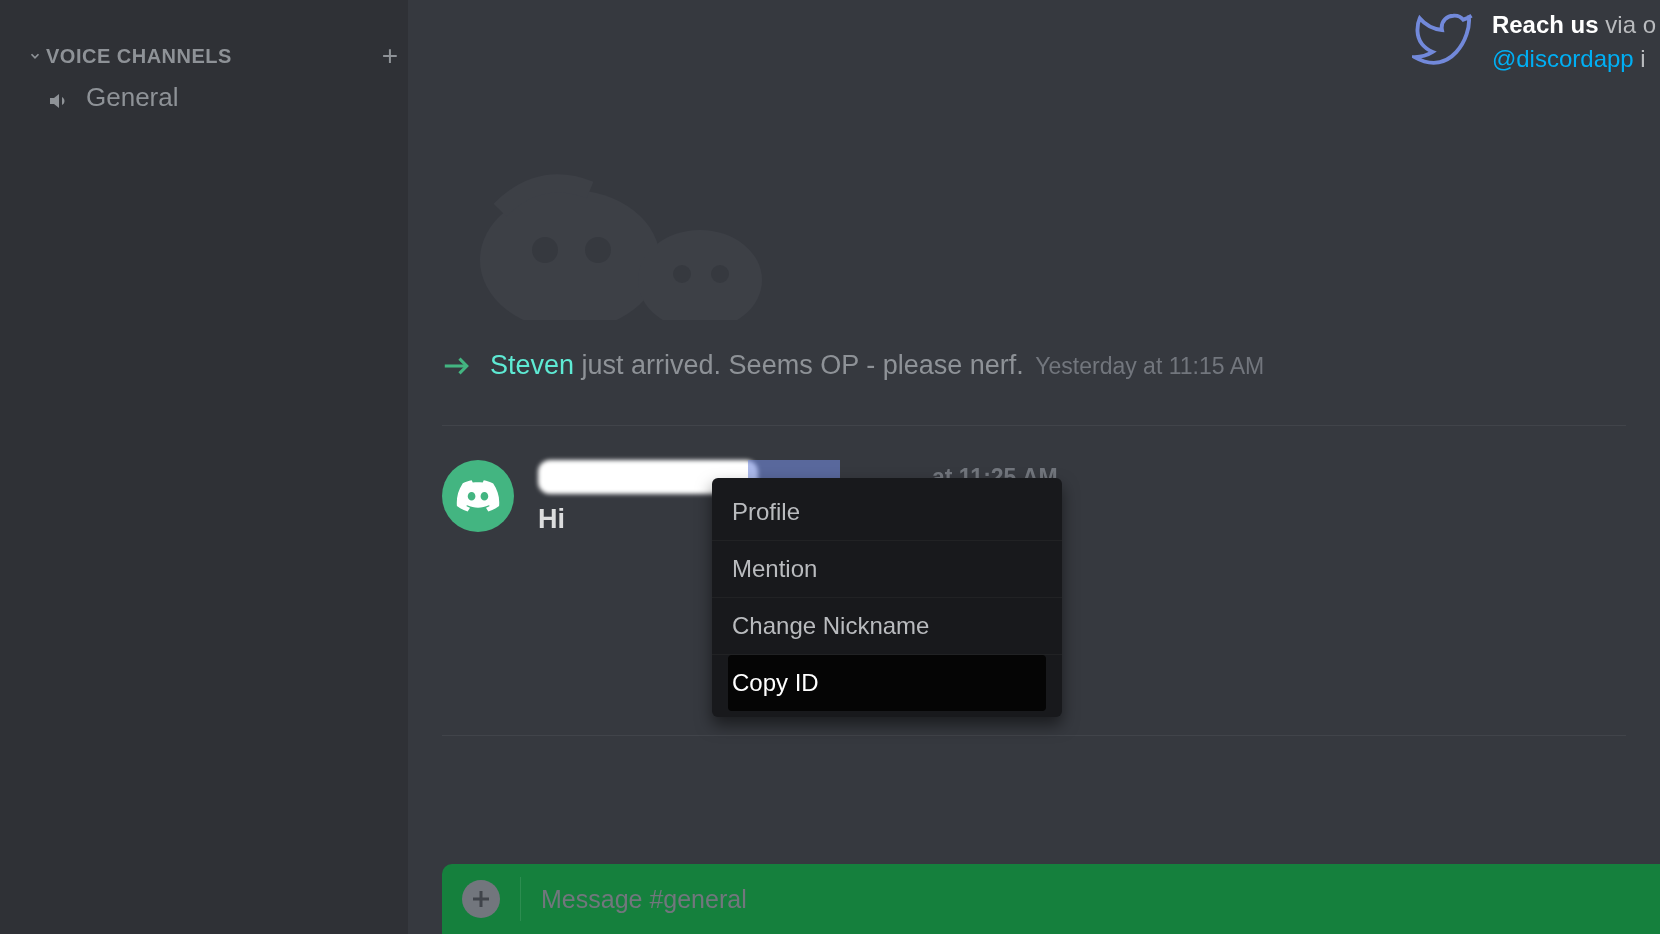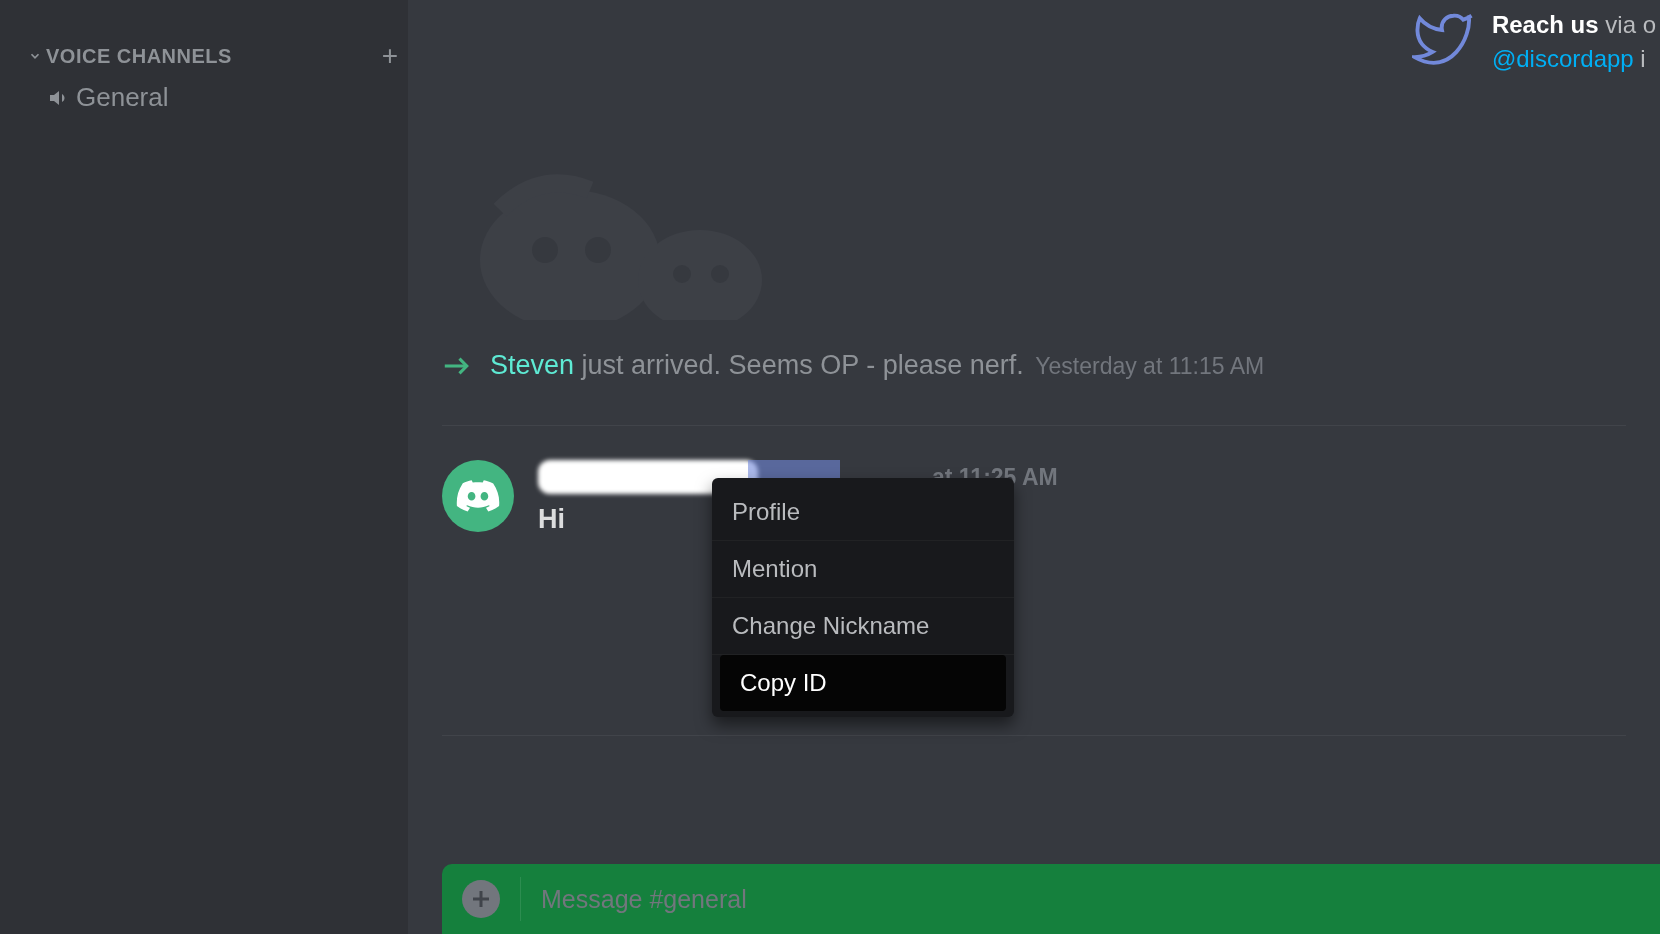--- a/index.html
+++ b/index.html
@@ -47,22 +47,22 @@
   width: 14px;
   height: 14px;
 }
 .add-channel {
   font-size: 28px;
   color: #8e9297;
   cursor: pointer;
 }
 .channel-item {
   display: flex;
-  align-items: center;
-  gap: 4px;
+  align-items: flex-end;
+  gap: 14px;
   padding: 10px 0 0 20px;
   color: #8e9297;
   font-size: 26px;
 }
 .speaker-icon {
   width: 24px;
   height: 24px;
   flex-shrink: 0;
 }
 
@@ -184,41 +184,41 @@
   background: rgba(114,137,218,0.6);
 }
 .msg-time { color: #72767d; font-size: 23px; margin-left: 160px;}
 .msg-text { color: #dcddde; font-size: 27px; margin-top: 10px; }
 
 
 .context-menu {
   position: absolute;
   top: 478px;
   left: 712px;
-  width: 302px;
+  width: 350px;
   background: #18191c;
   border-radius: 6px;
   box-shadow: 0 8px 16px rgba(0,0,0,0.5);
   padding: 6px 0;
   z-index: 100;
 }
 .menu-item {
   padding: 14px 20px;
   font-size: 24px;
   color: #b9bbbe;
   cursor: pointer;
   border-bottom: 1px solid rgba(255,255,255,0.04);
 }
 .menu-item:last-child { border-bottom: none; }
 .menu-item.hovered {
   background: #050505;
   color: #ffffff;
-  margin: 0 8px;
+  margin: 0 16px;
   border-radius: 4px;
-  padding: 14px 20px;
+  padding: 14px 4px;
 }
 
 
 .input-bar {
   position: absolute;
   bottom: 0;
   left: 442px;
   right: 0;
   height: 70px;
   background: #15803d;

